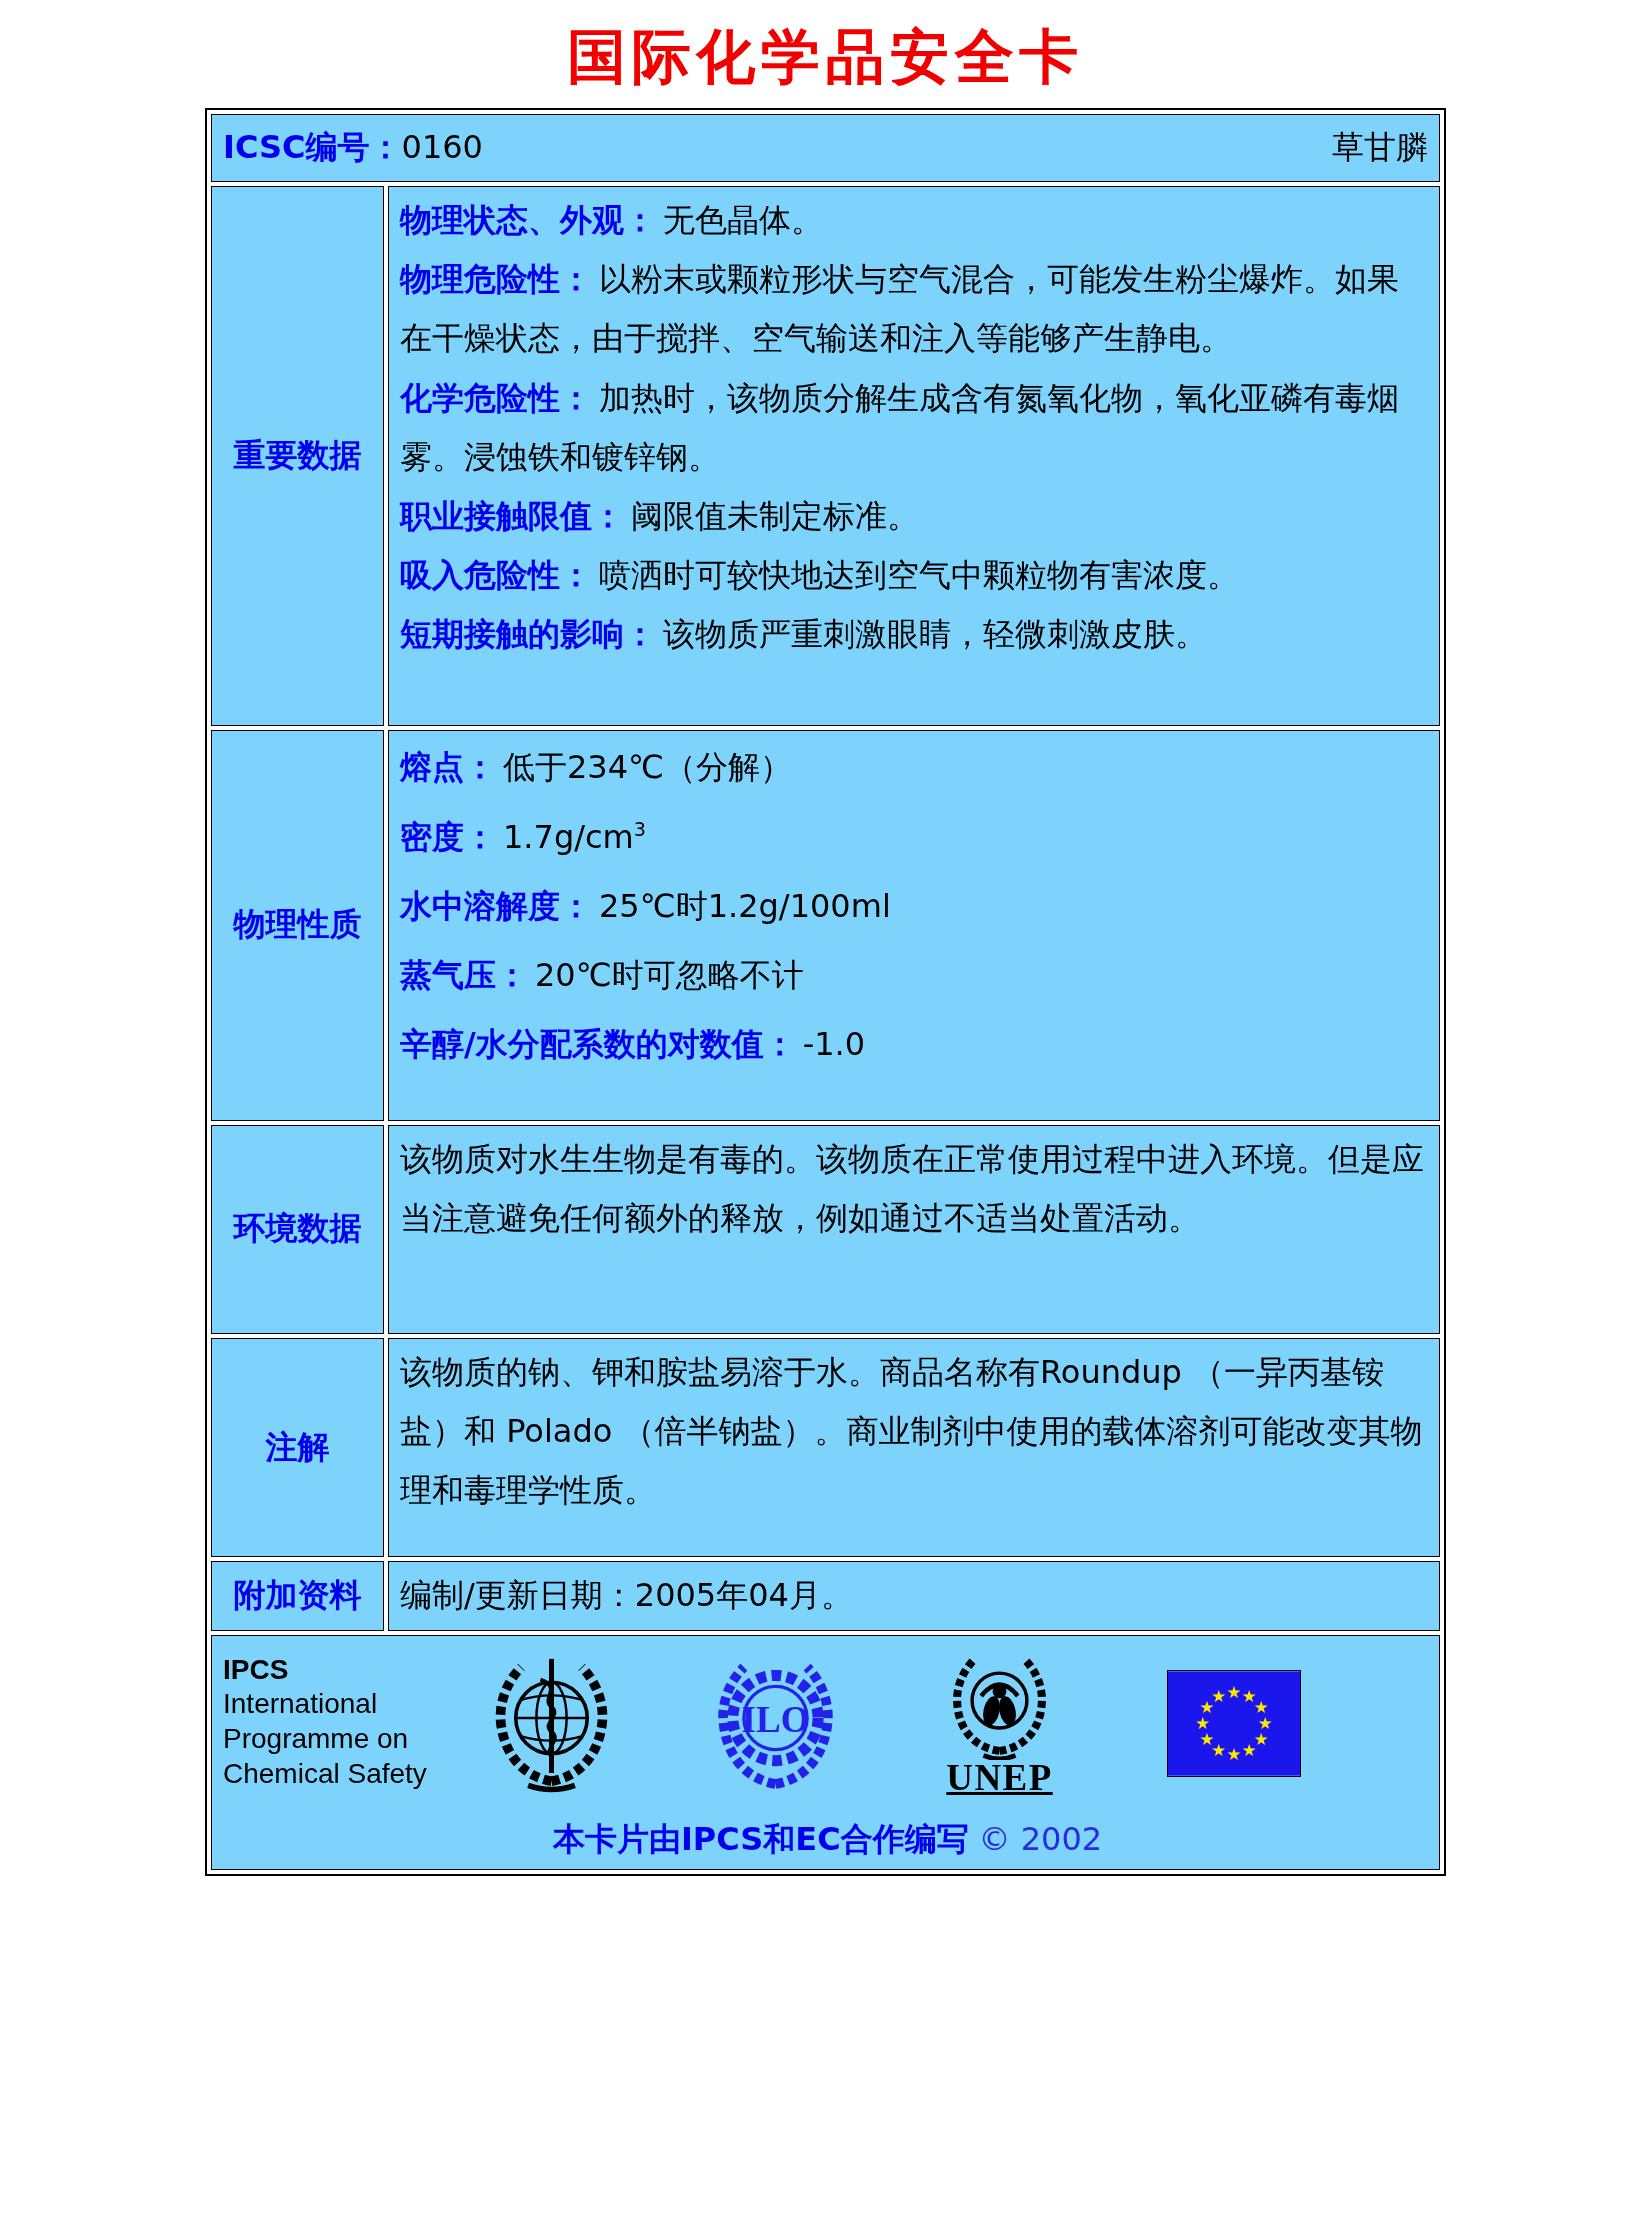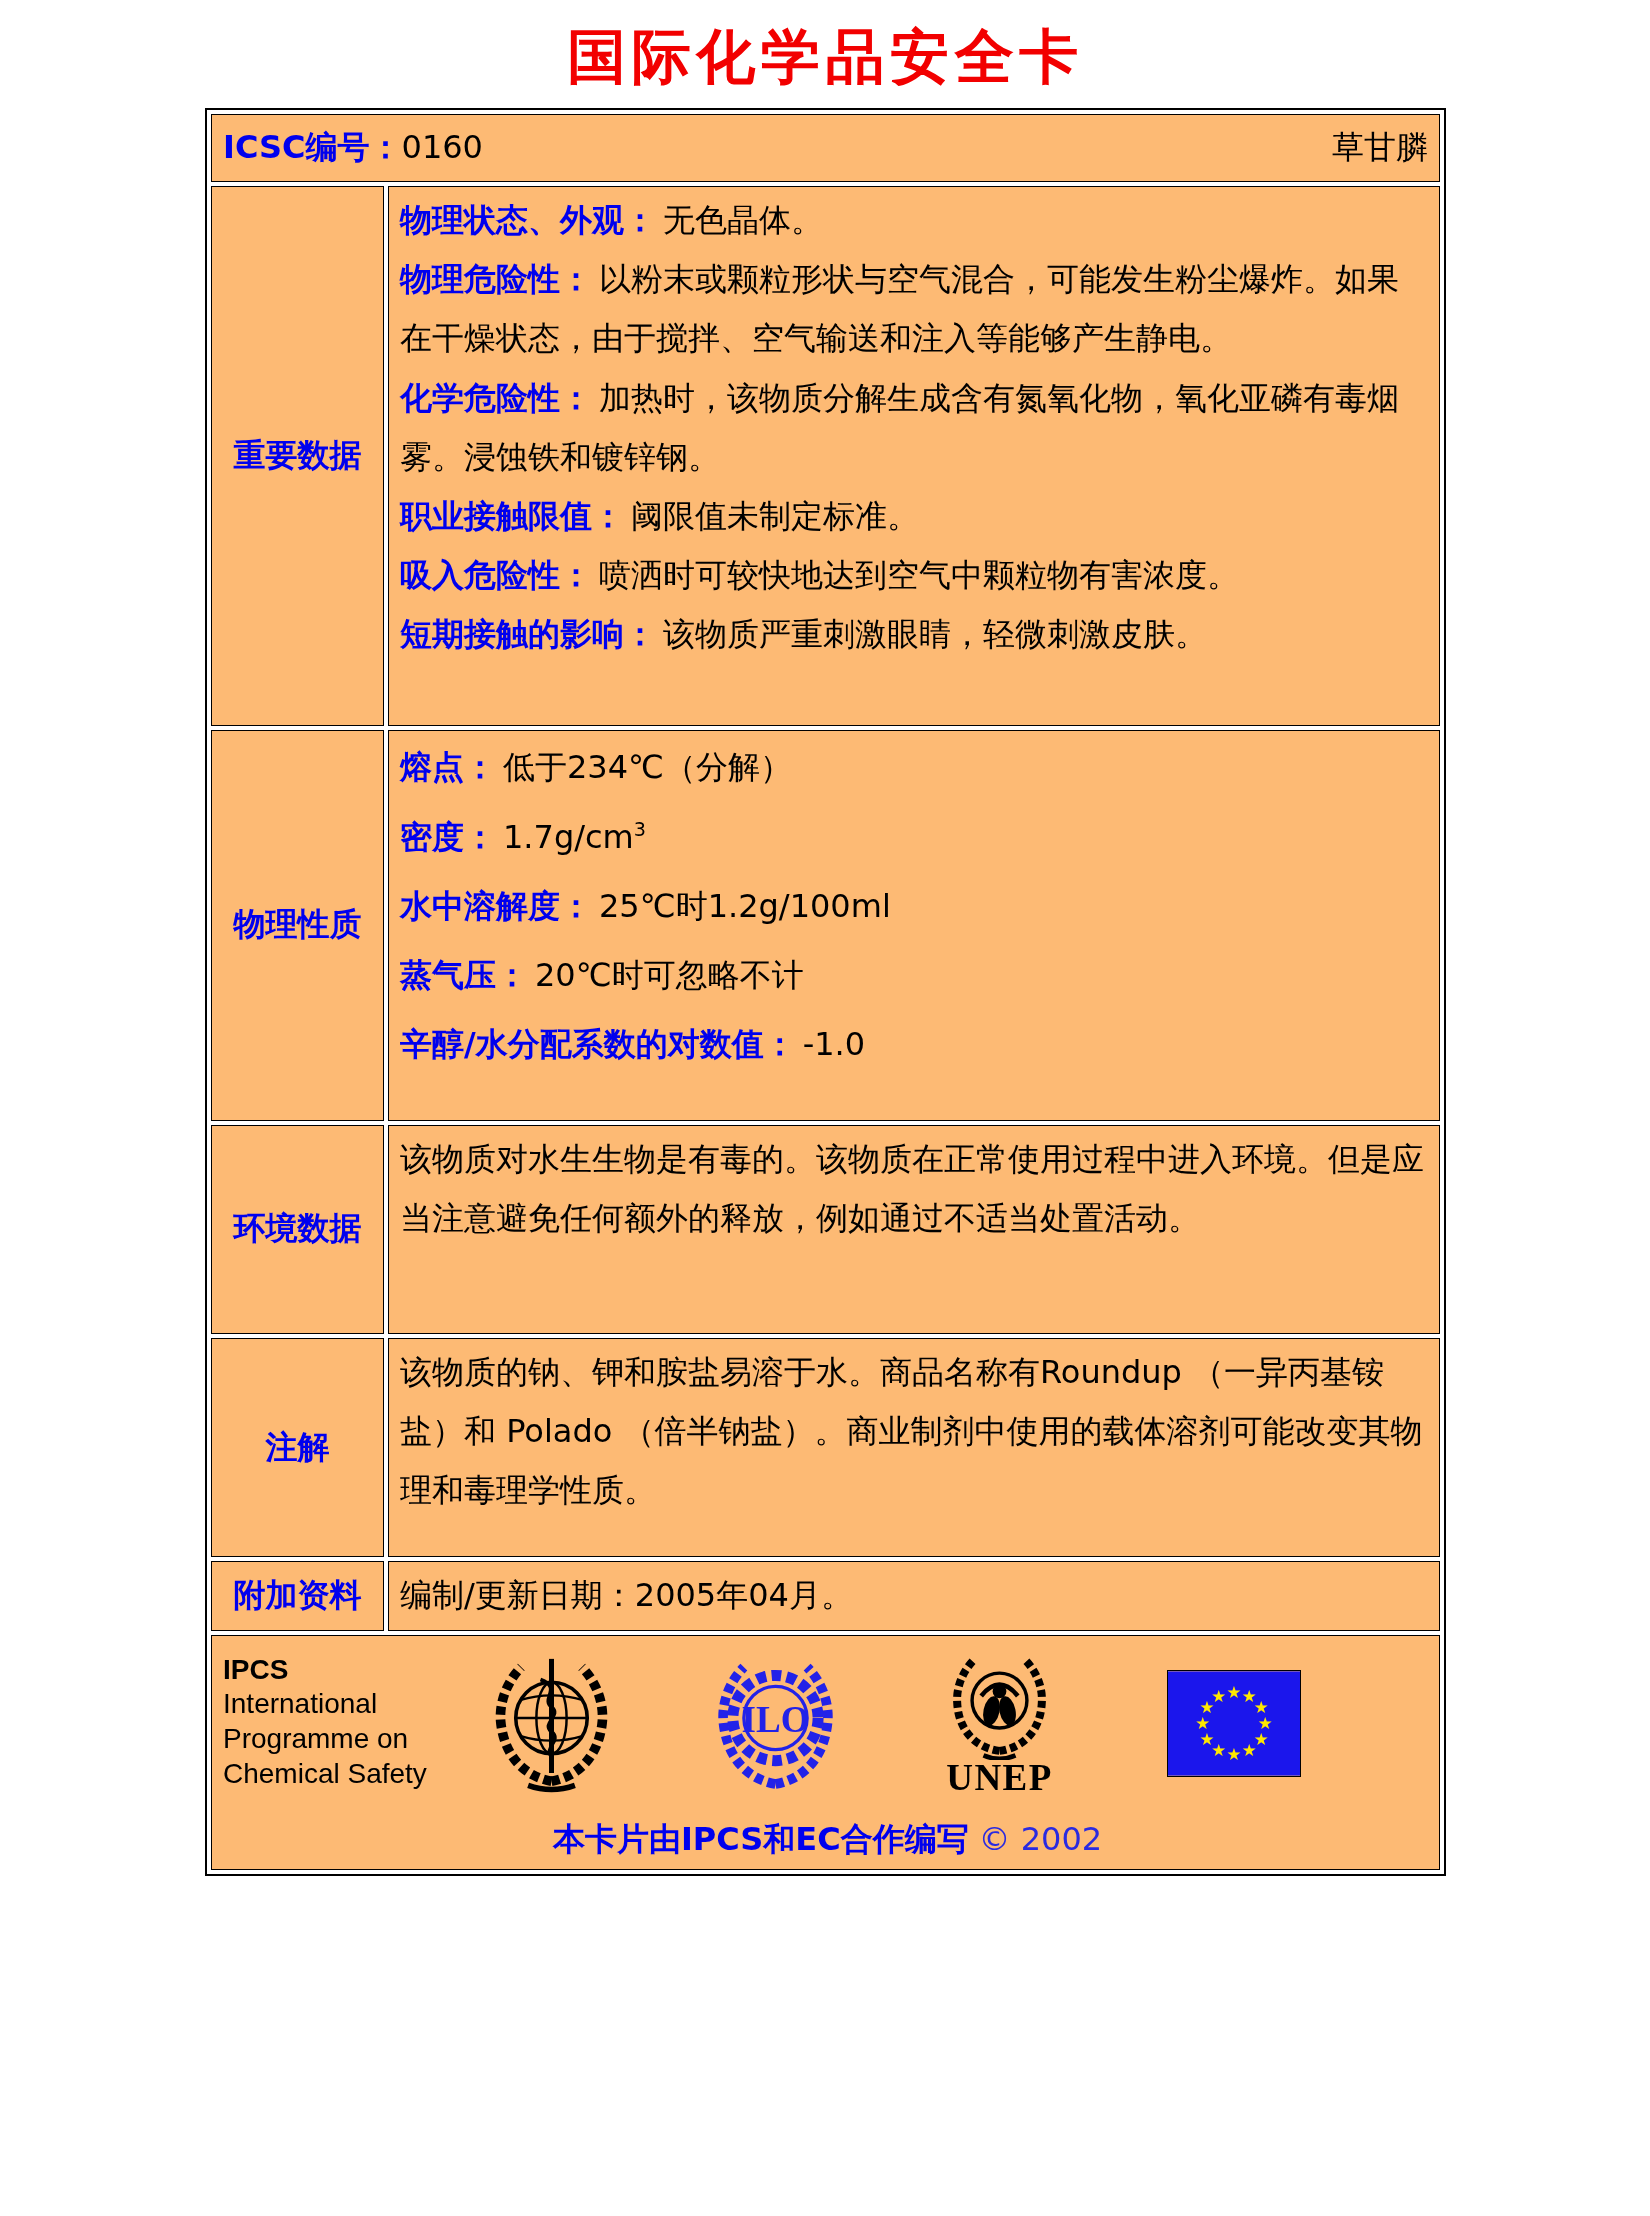--- a/index.html
+++ b/index.html
@@ -2,40 +2,40 @@
 <html lang="zh" style="font-size:11px"><head>
 <meta charset="utf-8">
 <style>
   html,body{margin:0;padding:0;background:#ffffff;}
   .page{position:relative;width:1651px;height:2216px;background:#fff;
         font-family:"DejaVu Sans",sans-serif;color:#000;overflow:hidden;}
   .title{margin:0;padding-top:18px;text-align:center;color:#f20000;
          font-size:59px;font-weight:bold;letter-spacing:5.6px;}
   table.card{width:1241px;margin:9.8px auto 0;border:2.1px solid #000;
              border-collapse:separate;border-spacing:4.2px;background:#fff;table-layout:fixed;}
-  td{border:1.4px solid #000;padding:4.2px 11px;vertical-align:top;background:#fdba74;}
+  td{border:1.4px solid #000;padding:4.2px 11px;vertical-align:top;background:#7dd3fc;}
   col.c-label{width:173px;}
   .label-cell{vertical-align:middle;text-align:center;color:#0000ee;
               font-weight:bold;font-size:32px;padding:4.2px 2.8px;}
   .content-cell{font-size:32px;line-height:1.85;}
   .hdr-cell{font-size:32px;padding:11px 11px;}
   .hdr-flex{display:flex;justify-content:space-between;align-items:baseline;}
   .blue{color:#0000ee;}
   .bold{font-weight:bold;}
   .field{color:#0000ee;font-weight:bold;margin-right:7px;}
   .data-line{margin:0;}
   .prop-line{margin:7px 0 18px 0;line-height:1.6;}
   sup{font-size:60%;}
   
   .logos-cell{padding:12.5px 7px 7px 11px;}
   .logos-row{display:flex;align-items:center;gap:15px;height:150px;}
   .ipcs-block{width:209px;font-family:"Liberation Sans",sans-serif;}
   .ipcs-acronym{font-size:28px;font-weight:bold;line-height:1.1;}
   .ipcs-line{font-size:28px;line-height:1.25;}
-  .logo-box{display:flex;flex-direction:column;align-items:center;justify-content:center;}
+  .logo-box{display:flex;flex-direction:column;align-items:center;justify-content:center;text-decoration:underline;}
   .who-box{width:209px;}
   .ilo-box{width:209px;}
   .unep-box{width:209px;}
   .unep-word{font-family:"Liberation Serif",serif;font-weight:bold;font-size:37px;
              letter-spacing:1.4px;margin-top:-4.2px;}
   .flag-box{width:230px;display:flex;justify-content:center;}
   .eu-flag{border:1.4px solid #000;display:block;}
   .credit{margin-top:19.5px;text-align:center;font-size:32px;}
   .credit .c1{color:#0000ee;font-weight:bold;}
   .credit .c2{color:#2a2ae0;margin-left:9.8px;}

